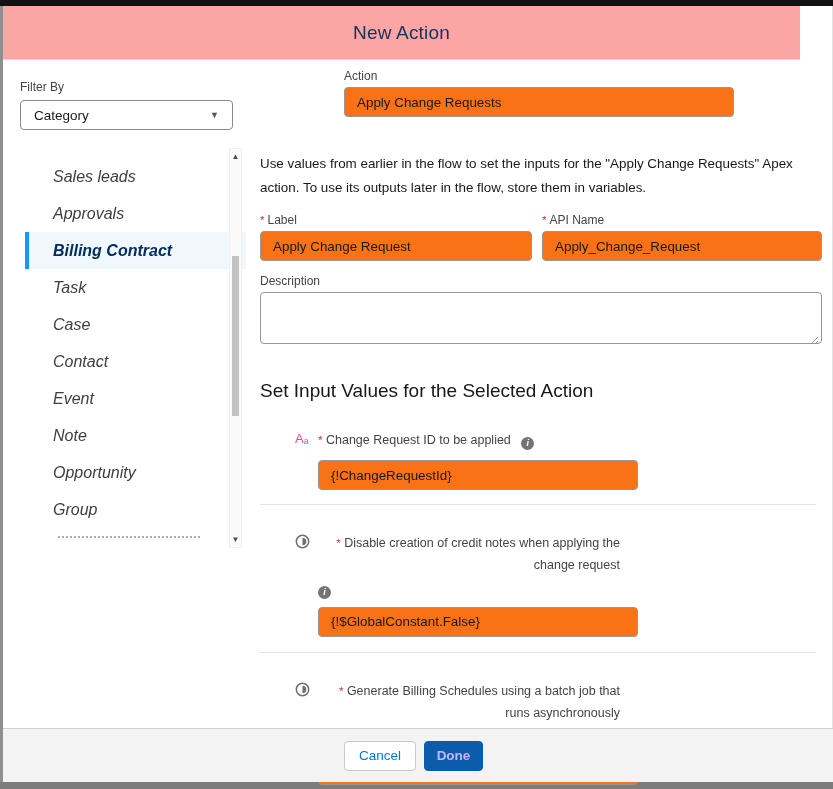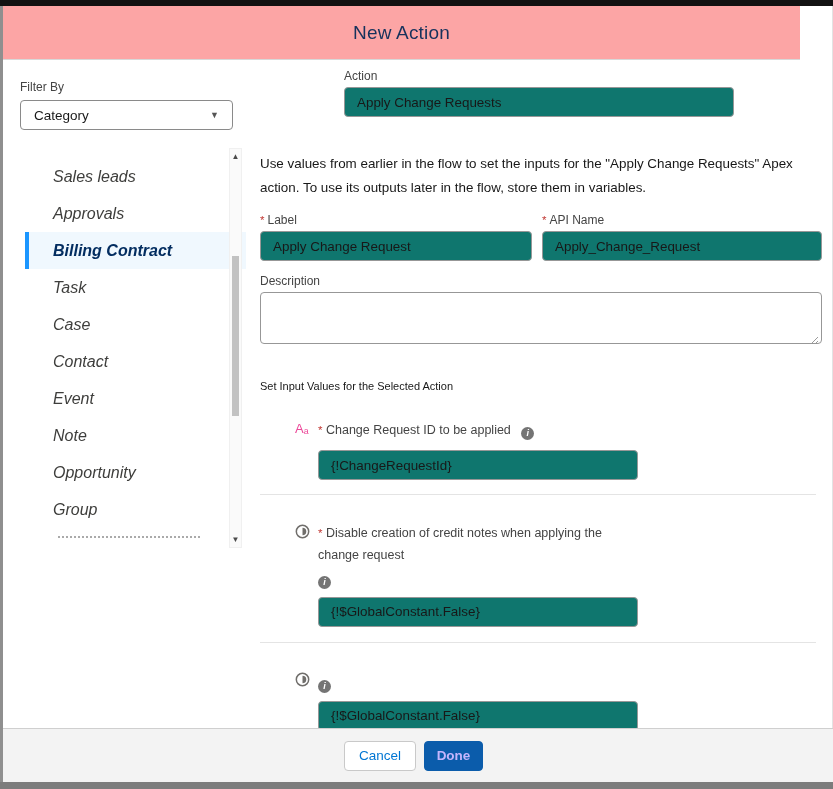--- a/index.html
+++ b/index.html
@@ -39,38 +39,38 @@
   .sb-arrow.up { top:3px; } .sb-arrow.down { bottom:3px; }
   .sb-thumb { position:absolute; left:2px; top:107px; width:7px; height:160px; background:#c2c2c2; cursor:pointer; }
 
   .divider-v { width:1px; background:#d8d8d8; }
 
   
   .rpanel { flex:1; position:relative; padding:9px 16px 0 14px; }
   .field-label { font-size:12px; color:#444; margin-bottom:4px; display:flex; align-items:baseline; gap:3px; }
   .req { color:#c23934; font-size:11.5px; }
   .text-input { height:30px; width:100%; border:1px solid #979797; border-radius:4px; font-family:"Liberation Sans",sans-serif;
-                font-size:13.4px; color:#181818; padding:0 12px; background:#0f766e; outline:none; }
+                font-size:13.4px; color:#181818; padding:0 12px; background:#f97316; outline:none; }
   .action-group { margin-left:84px; width:390px; }
   .intro { margin-top:35px; width:574px; font-size:13.4px; line-height:1.8; color:#181818; }
   .two-col { display:flex; gap:10px; margin-top:13px; width:562px; }
   .col-a { width:272px; } .col-b { flex:1; }
   .desc-group { margin-top:13px; width:562px; }
   .ta-wrap { position:relative; width:100%; }
   .desc-ta { width:100%; height:52px; border:1px solid #979797; border-radius:4px; resize:none;
              font-family:"Liberation Sans",sans-serif; font-size:13px; padding:6px 12px; outline:none; }
   .ta-wrap::after { content:""; position:absolute; right:4px; bottom:5px; width:9px; height:9px;
                     background:repeating-linear-gradient(135deg, transparent 0 2px, #9b9b9b 2px 3px);
                     clip-path:polygon(100% 0, 0 100%, 100% 100%); }
-  .section-heading { margin-top:32px; font-size:11px; color:#181818; font-weight:400; }
+  .section-heading { margin-top:32px; font-size:19px; color:#181818; font-weight:400; }
 
   .input-row { display:flex; margin-left:18px; margin-top:28px; }
   .type-icon { width:23px; padding-top:1px; color:#ec4899; font-size:13px; flex:none;margin-left:17px; }
   .row-label { font-size:12.5px; color:#444; line-height:1.75; }
-  .row-label.narrow { width:302px; }
+  .row-label.narrow { width:302px;text-align:right; }
   .info-badge { display:inline-block; width:13px; height:13px; border-radius:50%; background:#747474; color:#fff;
                 font-size:9px; font-weight:bold; font-style:italic; text-align:center; line-height:13px; }
   .info-inline { margin-left:7px; vertical-align:-2px; }
   .info-block { display:block; margin:9px 0 0 0; }
   .row-input { margin-top:8px; width:320px; }
   .hr { border-top:1px solid #e4e4e4; width:556px; margin-top:14px; }
   .hr.tall { margin-top:15px; }
 
   
   .modal-footer { position:absolute; left:3px; top:728px; width:830px; height:54px; background:#f3f3f3;
@@ -198,20 +198,24 @@
       <div class="hr tall"></div>
 
       <div class="input-row">
         <div class="type-icon">
           <svg width="15" height="15" viewBox="0 0 16 16">
             <circle cx="8" cy="8" r="6.6" fill="none" stroke="#706e6b" stroke-width="1.6"></circle>
             <path d="M8 4 a4 4 0 0 1 0 8 z" fill="#706e6b"></path>
           </svg>
         </div>
         <div class="row-body">
+          <div class="row-label narrow">
+            <span class="req">*</span>
+            <span>Generate Billing Schedules using a batch job that runs asynchronously</span>
+          </div>
           <span class="info-badge info-block">i</span>
           <input class="text-input row-input" type="text" value="{!$GlobalConstant.False}" style="">
         </div>
       </div>
 
     </div>
   </div>
 
   <div class="modal-footer">
     <button class="btn btn-neutral">Cancel</button>

